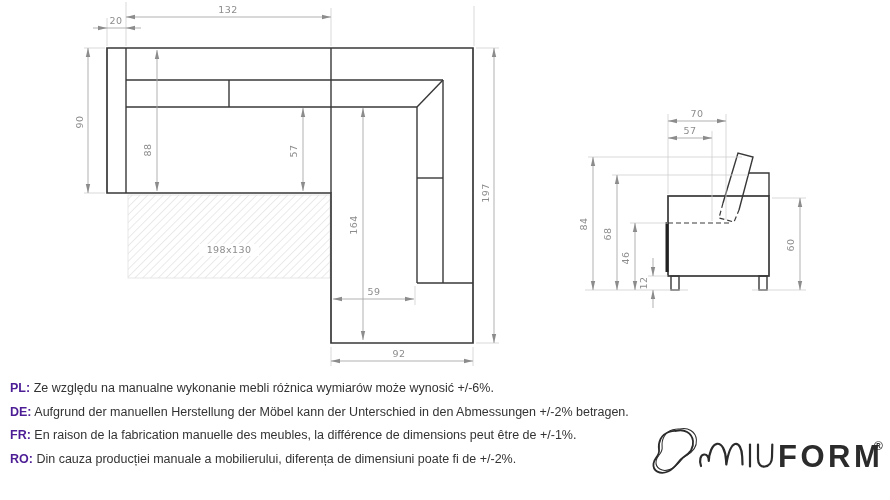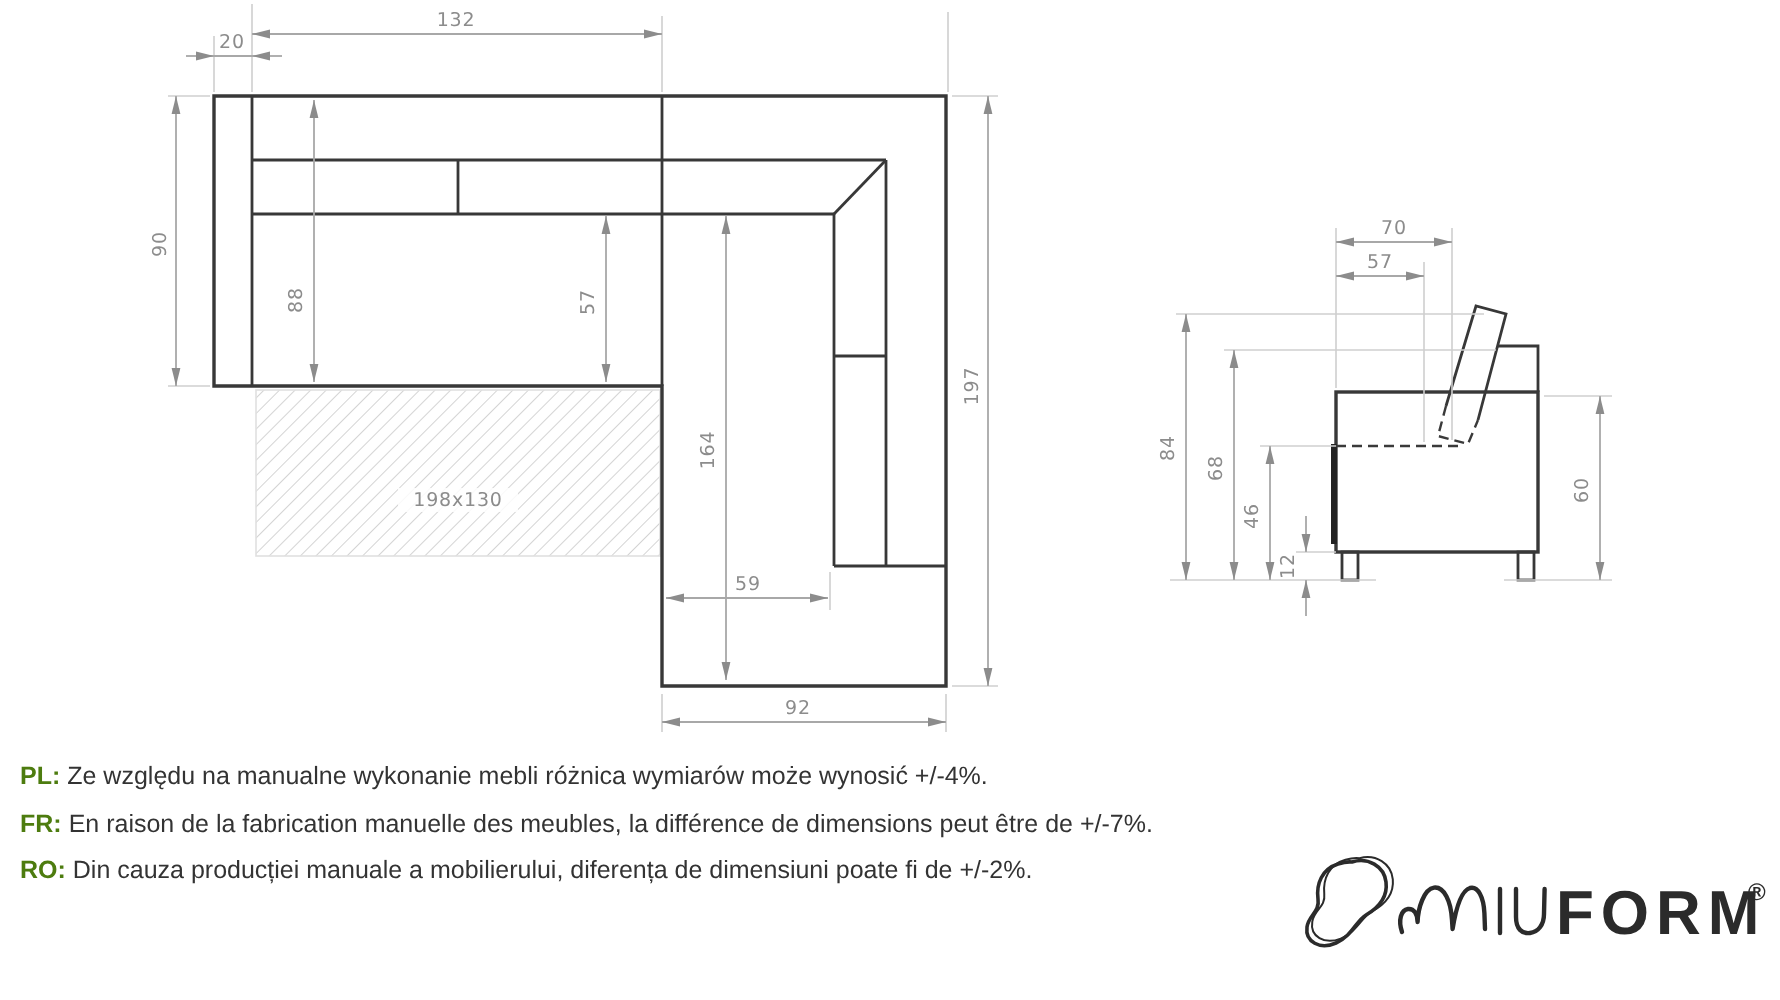--- a/index.html
+++ b/index.html
@@ -4,21 +4,21 @@
 <style>
   html,body { margin:0; padding:0; background:#fff; }
   .page {
     position:relative; width:890px; height:500px; background:#ffffff;
     font-family:"Liberation Sans", sans-serif; overflow:hidden;
   }
   .drawing { position:absolute; left:0; top:0; }
   .logo    { position:absolute; left:648px; top:412px; }
   .notes   { position:absolute; left:10px; top:381px; width:620px; }
   .notes p { margin:0 0 9px 0; font-size:12.5px; line-height:14.5px; color:#333; }
-  .notes b { color:#4d7c0f; font-weight:bold;text-align:center; }
+  .notes b { color:#4c1d95; font-weight:bold;text-align:center; }
   
   .t   { stroke:#383838; stroke-width:1.7; fill:none; }
   .t2  { stroke:#383838; stroke-width:1.4; fill:none; }
   .thk { stroke:#222;    stroke-width:3;   fill:none; }
   .dash{ stroke:#3a3a3a; stroke-width:1.2; fill:none; stroke-dasharray:5 3; }
   .d   { stroke:#a8a8a8; stroke-width:0.9; fill:none; }
   .e   { stroke:#cfcfcf; stroke-width:0.8; fill:none; }
   .lbl { fill:#8c8c8c; font-size:9.5px; font-family:"DejaVu Sans", sans-serif; letter-spacing:0.4px; }
   .logo-text { fill:#2b2b2b; font-weight:bold; font-family:"Liberation Sans", sans-serif; }
   .script { stroke:#2b2b2b; stroke-width:2.2; fill:none; stroke-linecap:round; stroke-linejoin:round; }
@@ -182,22 +182,23 @@
           <line class="e" x1="772" y1="198" x2="806" y2="198"></line>
           <line class="e" x1="752" y1="290" x2="806" y2="290"></line>
           <line class="d" x1="800" y1="198" x2="800" y2="290" marker-start="url(#ah)" marker-end="url(#ah)"></line>
           <text class="lbl" x="794" y="245" text-anchor="middle" transform="rotate(-90 794 245)">60</text>
         </g>
       </g>
     </g>
   </svg>
 
   <div class="notes">
-    <p><b>PL:</b> <span>Ze względu na manualne wykonanie mebli różnica wymiarów może wynosić +/-4%.</span></p>
-    <p><b>FR:</b> <span>En raison de la fabrication manuelle des meubles, la différence de dimensions peut être de +/-7%.</span></p>
+    <p><b>PL:</b> <span>Ze względu na manualne wykonanie mebli różnica wymiarów może wynosić +/-6%.</span></p>
+    <p><b>DE:</b> <span>Aufgrund der manuellen Herstellung der Möbel kann der Unterschied in den Abmessungen +/-2% betragen.</span></p>
+    <p><b>FR:</b> <span>En raison de la fabrication manuelle des meubles, la différence de dimensions peut être de +/-1%.</span></p>
     <p><b>RO:</b> <span>Din cauza producției manuale a mobilierului, diferența de dimensiuni poate fi de +/-2%.</span></p>
   </div>
 
   <svg class="logo" width="242" height="86" viewBox="0 0 242 86">
     <g>
       <path class="bean" stroke-width="1.8" d="M28,19 C36,16.5 44,21 45,29 C46,37 41,42 35,45.5 C30,48.5 28,56 20,59.5 C12,63 4.5,59 5.5,51.5 C6.3,45.5 12,44 11,37.5 C10,30 13,22.5 21,20 C23.5,19.2 26,18.8 28,19 Z"></path>
       <path class="bean" stroke-width="1" transform="translate(3,-2) rotate(2 26 41)" d="M28,19 C36,16.5 44,21 45,29 C46,37 41,42 35,45.5 C30,48.5 28,56 20,59.5 C12,63 4.5,59 5.5,51.5 C6.3,45.5 12,44 11,37.5 C10,30 13,22.5 21,20 C23.5,19.2 26,18.8 28,19 Z"></path>
     </g>
     <g>
       <path class="script" d="M53,54 C51,48 52.5,43 56,42.5 C59,42.2 60.8,45 60.8,49

